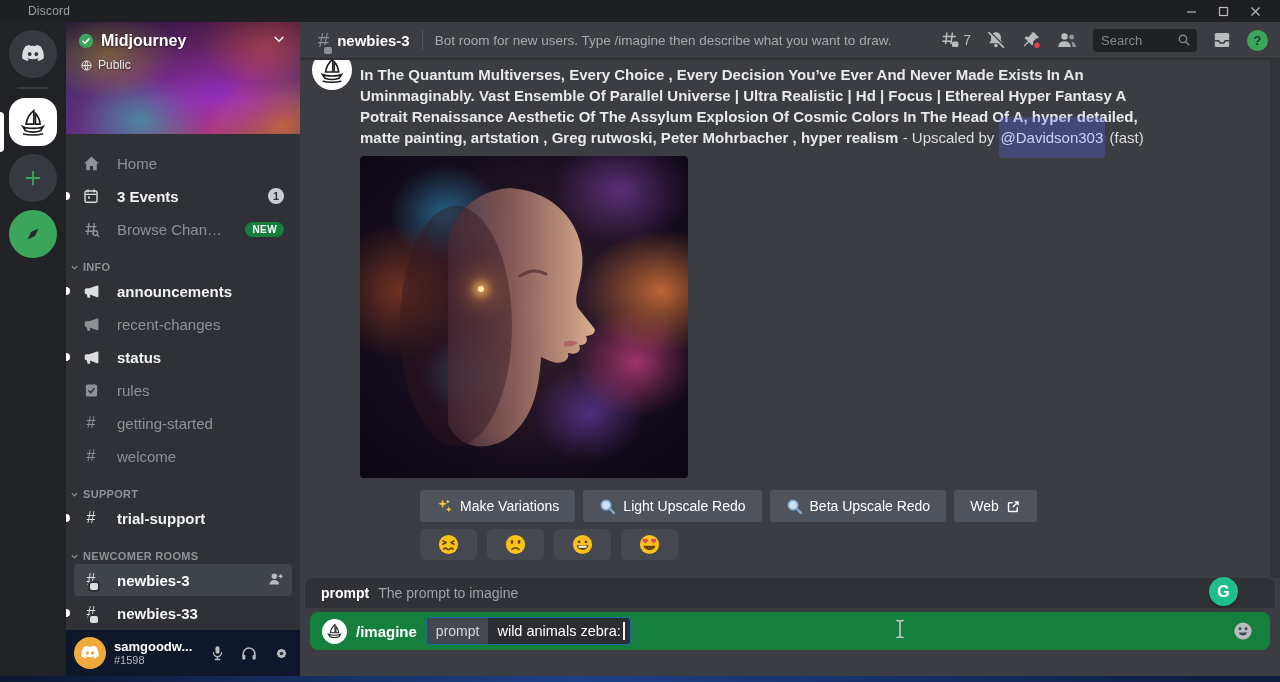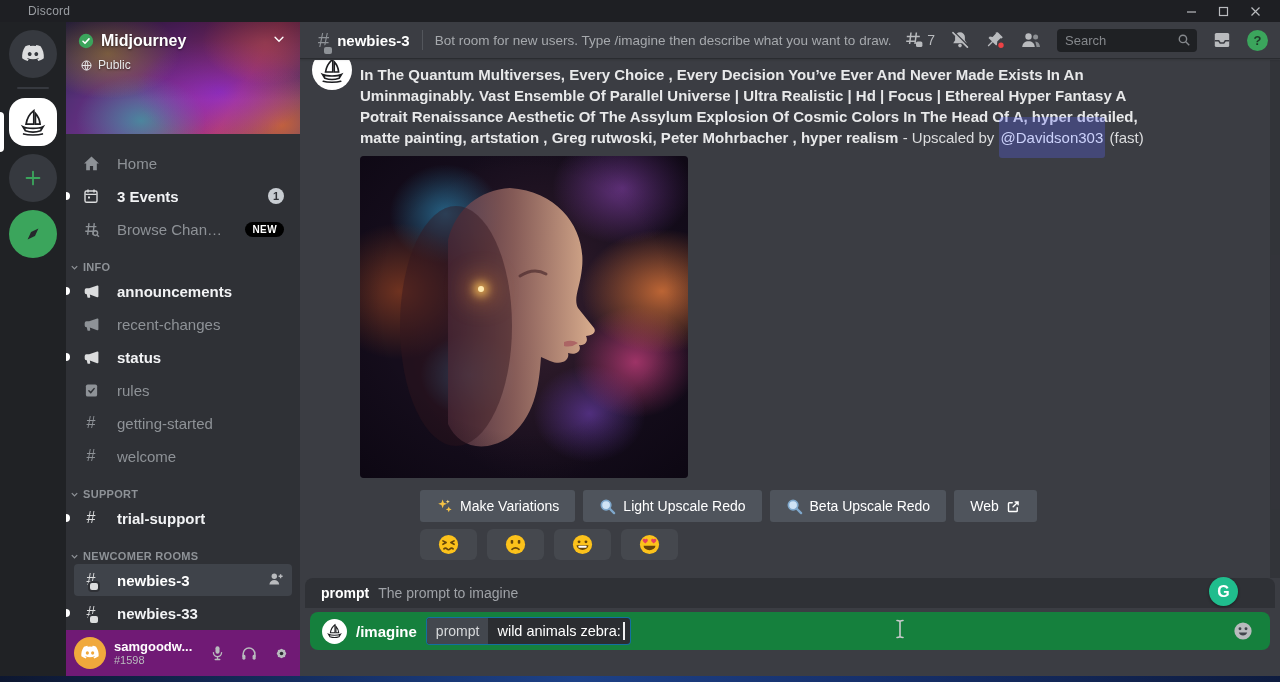--- a/index.html
+++ b/index.html
@@ -46,47 +46,47 @@
   .nav-row, .chan-row { position:relative; display:flex; align-items:center; gap:17px; height:32px; margin:1px 8px; padding:0 8px; border-radius:4px; color:#8e9297; font-size:15px; font-weight:500; }
   .nav-row .ric, .chan-row .ric { width:18px; height:18px; flex:none; display:flex; align-items:center; justify-content:center; color:#8e9297; }
   .row-label { white-space:nowrap; overflow:hidden; text-overflow:ellipsis; }
   .unreadtxt { color:#f2f3f5; font-weight:bold; }
   .unreadtxt .ric { color:#dcddde; }
   .selectedrow { background:#3f434a; }
   .selectedrow .row-label { color:#fff; font-weight:bold; }
   .selectedrow .ric { color:#dcddde; }
   .unread-pill { position:absolute; left:-8px; top:50%; transform:translateY(-50%); width:4px; height:8px; background:#fff; border-radius:0 4px 4px 0; }
   .badge-count { margin-left:auto; background:#c8cdd2; color:#2f3136; font-size:11px; font-weight:bold; min-width:16px; height:16px; border-radius:8px; display:flex; align-items:center; justify-content:center; padding:0 4px; }
-  .badge-new { margin-left:auto; background:#000000; color:#fff; font-size:10px; font-weight:bold; letter-spacing:.4px; border-radius:8px; padding:2px 7px; }
+  .badge-new { margin-left:auto; background:#15803d; color:#fff; font-size:10px; font-weight:bold; letter-spacing:.4px; border-radius:8px; padding:2px 7px; }
   .section-head { display:flex; align-items:center; gap:4px; margin:16px 8px 2px 4px; color:#8e9297; font-size:11px; font-weight:bold; letter-spacing:.3px; }
   .section-head svg { flex:none; }
   .hash-glyph { font-size:16px; font-weight:500; line-height:1; position:relative; top:0px; }
   .bubble-dot { position:absolute; right:-3px; bottom:-2px; width:8px; height:7px; background:currentColor; border-radius:2px; box-shadow:0 0 0 2px #2f3136; }
   .add-person { margin-left:auto; color:#b9bbbe; }
 
-  .user-area { flex:none; height:46px; background:#701a75; display:flex; align-items:center; padding:0 8px; gap:8px; }
+  .user-area { flex:none; height:46px; background:#0f172a; display:flex; align-items:center; padding:0 8px; gap:8px; }
   .user-avatar { width:32px; height:32px; border-radius:50%; background:#f0a93c; display:flex; align-items:center; justify-content:center; flex:none; }
   .user-names { line-height:1.1; min-width:0; }
   .user-name { color:#fff; font-size:13px; font-weight:bold; white-space:nowrap; }
   .user-tag { color:#b9bbbe; font-size:11px; }
   .user-icons { margin-left:auto; display:flex; align-items:center; gap:10px; color:#b9bbbe; }
   .uicon { width:22px; height:22px; display:flex; align-items:center; justify-content:center; }
 
   
   .main { position:absolute; top:22px; left:300px; right:0; bottom:6px; background:#3b3d43; }
   .chat-header { position:absolute; top:0; left:0; right:0; height:37px; display:flex; align-items:center; padding:0 12px; background:#3b3d43; border-bottom:1px solid rgba(0,0,0,.28); box-shadow:0 1px 2px rgba(0,0,0,.15); z-index:4; }
   .chat-header .hash { position:relative; color:#8e9297; font-size:20px; font-weight:500; margin:0 8px 0 6px; }
   .chat-header .hash .bubble-dot { box-shadow:0 0 0 2px #3b3d43; }
   .chan-title { color:#fff; font-size:15px; font-weight:bold; }
   .head-div { width:1px; height:20px; background:#53565c; margin:0 12px; }
   .topic { color:#a6a9ad; font-size:13.5px; white-space:nowrap; overflow:hidden; max-width:460px; }
   .head-icons { margin-left:auto; display:flex; align-items:center; gap:15px; color:#b9bbbe; }
   .hicon { position:relative; display:flex; align-items:center; justify-content:center; }
   .threads-count { font-size:14px; margin-left:3px; color:#b9bbbe; }
-  .searchbox { width:140px; height:23px; background:#1f2124; border-radius:4px; display:flex; align-items:center; padding:0 6px 0 8px; }
+  .searchbox { width:104px; height:23px; background:#1f2124; border-radius:4px; display:flex; align-items:center; padding:0 6px 0 8px; }
   .searchbox .ph { color:#85888c; font-size:13px; flex:1; }
   .help-circle { width:21px; height:21px; border-radius:50%; background:#3ba55c; color:#1d3a28; font-weight:bold; font-size:13px; display:flex; align-items:center; justify-content:center; }
 
   .messages { position:absolute; top:38px; left:0; right:0; bottom:98px; overflow:hidden; }
   .scroll-track { position:absolute; top:0; bottom:0; right:0; width:10px; background:rgba(0,0,0,.14); }
   .msg-avatar { position:absolute; left:12px; top:-10px; width:40px; height:40px; border-radius:50%; background:#fff; display:flex; align-items:center; justify-content:center; overflow:hidden; }
   .msg-body { margin-left:60px; margin-right:110px; padding-top:4px; max-width:820px; }
   .msg-text { color:#dcddde; font-size:15px; line-height:21px; }
   .msg-text strong { font-weight:bold; color:#e8e9ea; }
   .mention { background:rgba(88,101,242,.3); color:#ccd2fb; border-radius:3px; padding:12px 2px; font-weight:500; }

